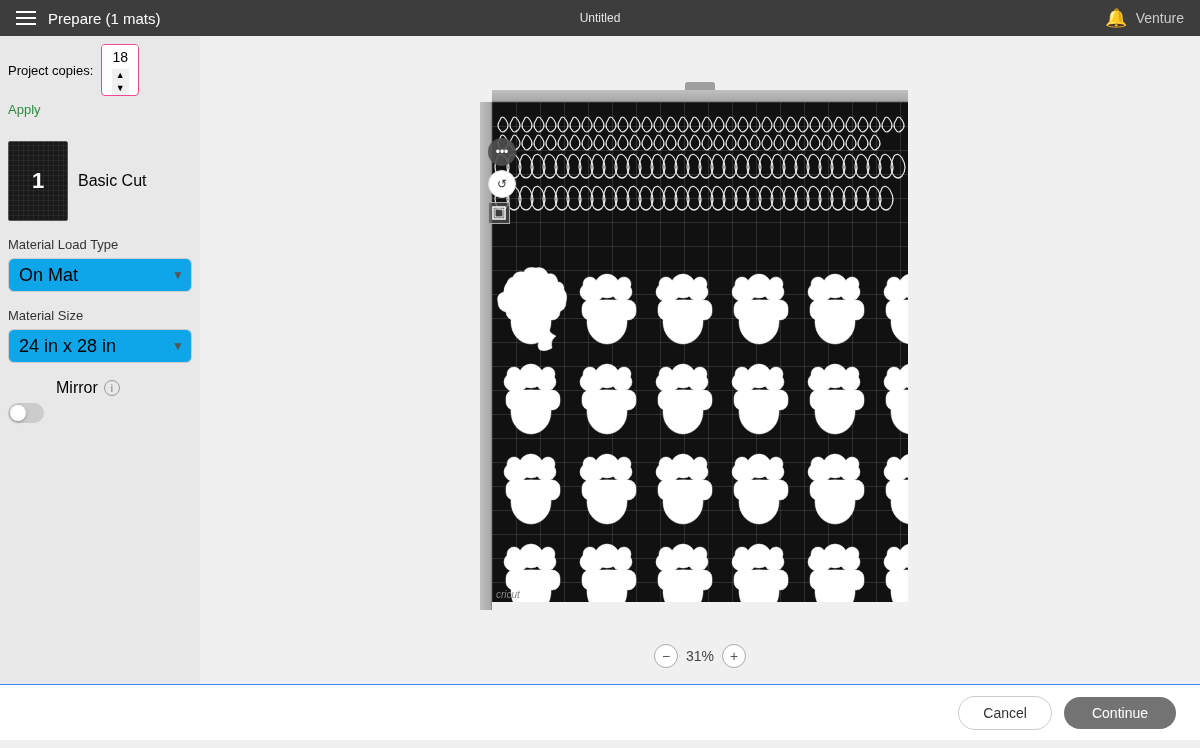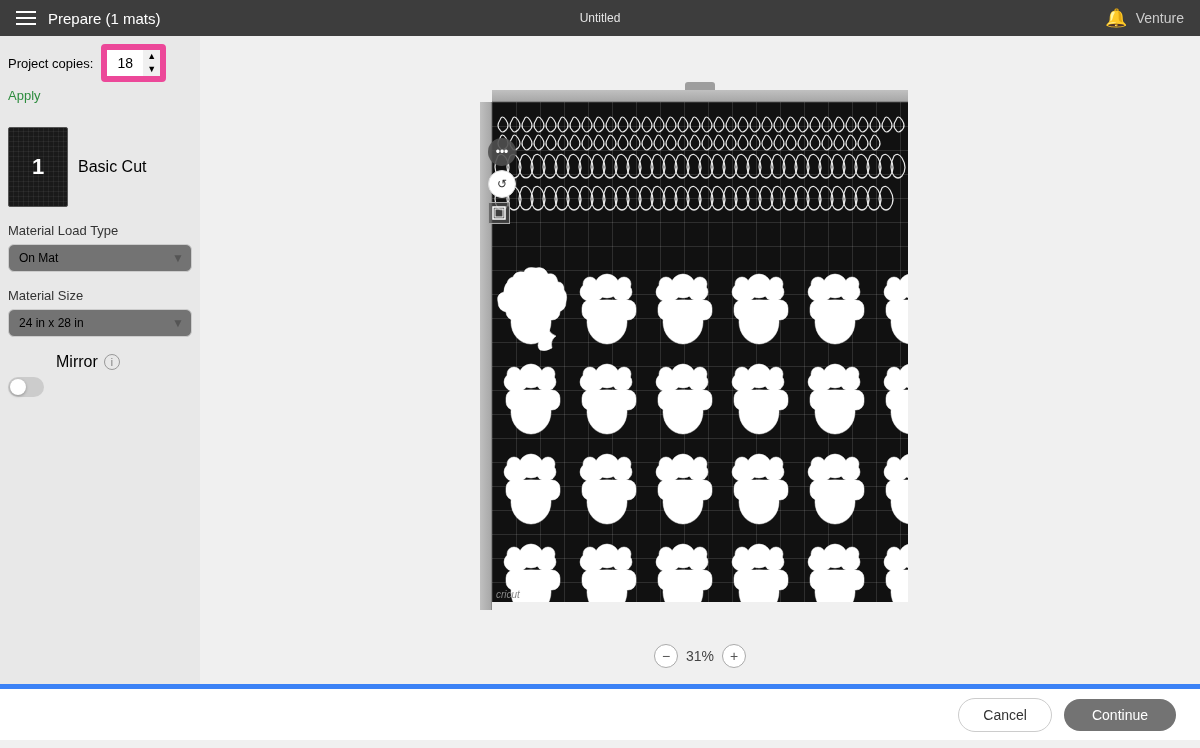--- a/index.html
+++ b/index.html
@@ -18,21 +18,21 @@
 
     
     .main { display: flex; height: calc(748px - 44px - 56px); }
 
     
     .sidebar {
       width: 200px; background: #e8e8e8; padding: 8px; flex-shrink: 0;
       overflow-y: auto;
     }
     .project-copies { display: flex; align-items: center; gap: 8px; margin-bottom: 4px; font-size: 14px; }
-    .copies-input-wrapper { display: flex; align-items: center; border: 6px solid #ec4899; border-radius: 4px; background: white; overflow: hidden; }
+    .copies-input-wrapper { display: flex; align-items: center; border: 1px solid #ec4899; border-radius: 4px; background: white; overflow: hidden; flex-direction: column; }
     .copies-input { border: none; outline: none; width: 36px; padding: 4px 6px; font-size: 14px; text-align: center; }
     .copies-spinner { display: flex; flex-direction: column; }
     .copies-spinner button { border: none; background: #f0f0f0; cursor: pointer; font-size: 9px; padding: 2px 4px; line-height: 1; }
     .apply-btn { color: #2d8c3e; font-size: 13px; cursor: pointer; margin-bottom: 12px; background: none; border: none; }
     
     .mat-thumbnail { display: flex; align-items: center; gap: 10px; margin-bottom: 16px; }
     .mat-thumb-img {
       width: 60px; height: 80px; background: #1a1a1a; border-radius: 2px;
       display: flex; align-items: center; justify-content: center;
       color: white; font-size: 22px; font-weight: bold; border: 1px solid #555;
@@ -41,21 +41,21 @@
     .mat-thumb-img::before {
       content: ''; position: absolute; inset: 0;
       background: repeating-linear-gradient(0deg, transparent, transparent 4px, rgba(255,255,255,0.05) 4px, rgba(255,255,255,0.05) 5px),
                   repeating-linear-gradient(90deg, transparent, transparent 4px, rgba(255,255,255,0.05) 4px, rgba(255,255,255,0.05) 5px);
     }
 
     .field-label { font-size: 13px; color: #333; margin-bottom: 6px; }
     .select-wrapper { position: relative; margin-bottom: 16px; }
     .select-wrapper select {
       width: 100%; padding: 6px 28px 6px 10px; border: 1px solid #ccc;
-      border-radius: 6px; background: #737373; font-size: 12px; appearance: none;
+      border-radius: 6px; background: #0ea5e9; font-size: 18px; appearance: none;
       cursor: pointer;
     }
     .select-arrow { position: absolute; right: 8px; top: 50%; transform: translateY(-50%); pointer-events: none; font-size: 12px; color: #555; }
 
     .mirror-row { display: flex; align-items: center; gap: 6px; margin-left: 48px; }
     .info-icon { width: 16px; height: 16px; border: 1px solid #999; border-radius: 50%; display: inline-flex; align-items: center; justify-content: center; font-size: 10px; color: #777; cursor: pointer; }
     .toggle { width: 36px; height: 20px; background: #ccc; border-radius: 10px; position: relative; cursor: pointer; margin-top: 6px; }
     .toggle-knob { width: 16px; height: 16px; background: white; border-radius: 50%; position: absolute; top: 2px; left: 2px; transition: left 0.2s; box-shadow: 0 1px 3px rgba(0,0,0,0.3); }
 
     
@@ -120,21 +120,21 @@
     .zoom-controls {
       position: absolute; bottom: 16px; left: 50%; transform: translateX(-50%);
       display: flex; align-items: center; gap: 8px;
     }
     .zoom-btn { width: 24px; height: 24px; border-radius: 50%; border: 1px solid #aaa; background: white; cursor: pointer; display: flex; align-items: center; justify-content: center; font-size: 14px; color: #555; }
     .zoom-label { font-size: 14px; color: #444; }
 
     
     .footer {
       height: 56px; background: white; display: flex; align-items: center; justify-content: flex-end;
-      padding: 0 24px; gap: 12px; border-top: 5px solid #3b82f6;
+      padding: 0 24px; gap: 12px; border-top: 1px solid #3b82f6;
     }
     .btn-cancel {
       padding: 8px 24px; border: 1px solid #ccc; border-radius: 20px;
       background: white; font-size: 14px; cursor: pointer; color: #333;
     }
     .btn-continue {
       padding: 8px 28px; border: none; border-radius: 20px;
       background: #737373; color: white; font-size: 14px; cursor: pointer; font-weight: 500;
     }
   </style>

